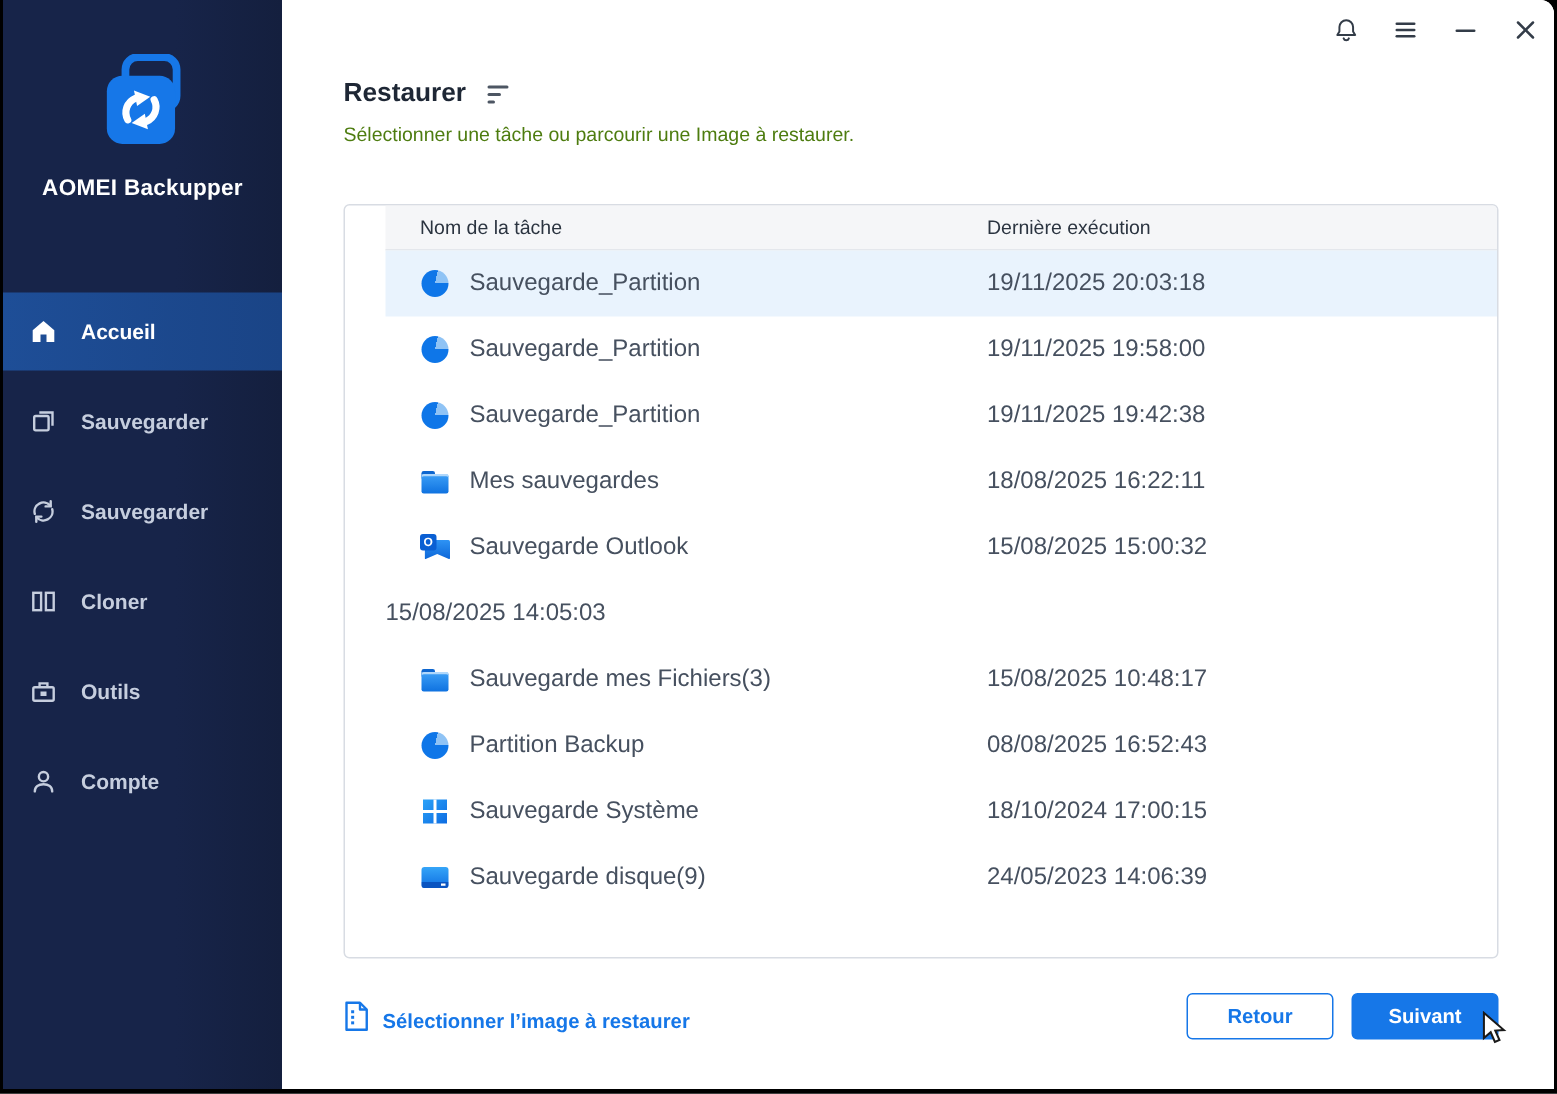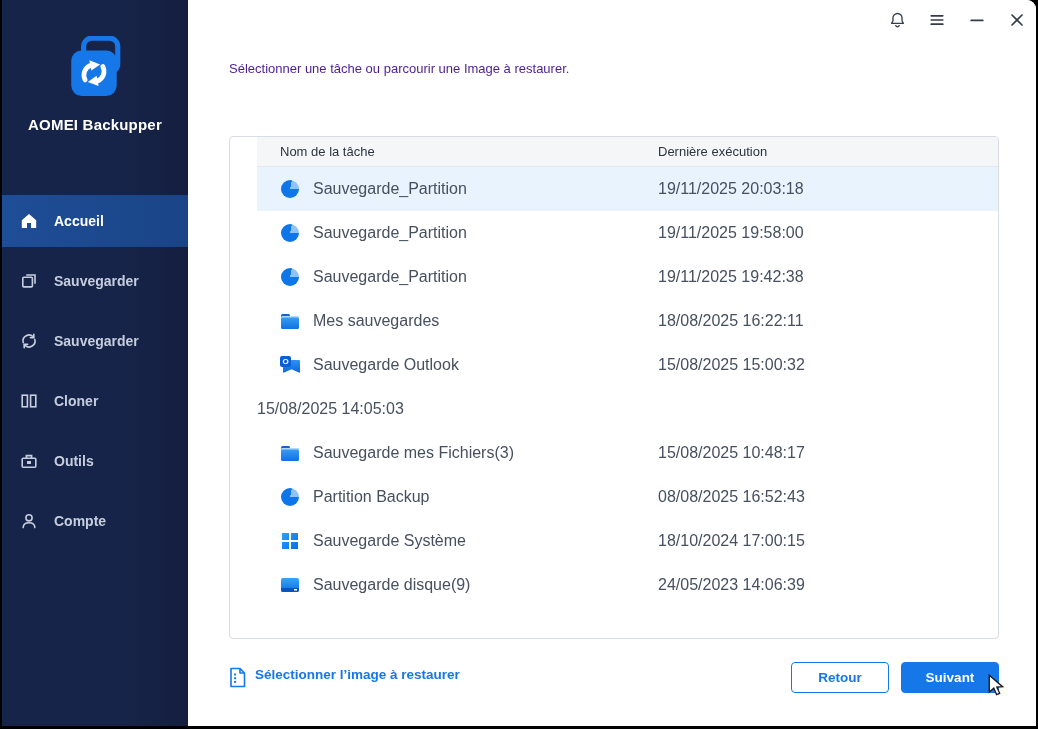--- a/index.html
+++ b/index.html
@@ -27,21 +27,21 @@
 
   .titlebar { position:absolute; top:8px; right:7px; display:flex; gap:16px; }
   .tb-btn { width:24px; height:24px; display:flex; align-items:center; justify-content:center; cursor:pointer; }
 
   .page-header { position:absolute; left:41px; top:51px; }
   .page-title-row { display:flex; align-items:center; gap:14px; }
   .page-title { font-size:17.5px; font-weight:bold; color:#1e2735; }
   .filter-icon { display:inline-flex; flex-direction:column; gap:3px; cursor:pointer; padding-top:2px; }
   .filter-icon i { display:block; height:2px; background:#4d5663; border-radius:1px; }
   .filter-icon i:nth-child(1){ width:14px; } .filter-icon i:nth-child(2){ width:9px; } .filter-icon i:nth-child(3){ width:5px; }
-  .page-subtitle { margin-top:10px; font-size:13px; color:#4c1d95; }
+  .page-subtitle { margin-top:10px; font-size:13px; color:#4d7c0f; }
 
   
   .tasks { position:absolute; left:41px; top:136px; width:770px; height:503px;
            border:1px solid #d8dce3; border-radius:4px; background:#fff; overflow:hidden;padding-left:27px; }
   .thead { height:30px; display:flex; align-items:center; background:#f5f6f8;
            border-bottom:1px solid #e4e7ec; font-size:13px; color:#2b3440; }
   .th-name { width:401px; padding-left:23px; }
   .th-date { flex:1; }
   .trow { height:44px; display:flex; align-items:center; font-size:16px; color:#46505f; cursor:pointer; }
   .trow.selected { background:var(--selected-row,#e9f3fd); }
@@ -75,21 +75,21 @@
                  linear-gradient(#fff,#fff) center/2px 100% no-repeat; }
   .icon-disk::before { content:""; position:absolute; left:1px; right:1px; top:3px; bottom:3px;
       background:linear-gradient(180deg,#35a5f8,#0e6fe2); border-radius:2px; }
   .icon-disk::after { content:""; position:absolute; left:1px; right:1px; bottom:3px; height:4.5px;
       background:linear-gradient(#fff,#fff) right 2px center/3px 1.5px no-repeat, #0a54c0;
       border-radius:0 0 2px 2px; }
 
   
   .footer { position:absolute; left:41px; width:770px; bottom:33px; height:32px;
             display:flex; align-items:center; }
-  .browse-link { display:flex; align-items:flex-start; gap:9px; color:var(--accent,#1677e8);
+  .browse-link { display:flex; align-items:flex-end; gap:9px; color:var(--accent,#1677e8);
                  font-size:13.5px; font-weight:bold; cursor:pointer; }
   .buttons { margin-left:auto; display:flex; gap:12px; }
   .btn { width:98px; height:31px; border-radius:4px; font-family:"Liberation Sans",sans-serif;
          font-size:13.5px; font-weight:bold; cursor:pointer; }
   .btn-secondary { background:#fff; border:1px solid var(--accent,#1677e8); color:var(--accent,#1677e8); }
   .btn-primary { background:var(--accent,#1677e8); border:1px solid var(--accent,#1677e8); color:#fff; }
 
   .cursor { position:absolute; left:984px; top:674px; pointer-events:none; z-index:50; }
 </style>
 </head>
@@ -183,20 +183,28 @@
       </div>
       <div class="tb-btn">
         <svg width="20" height="20" viewBox="0 0 24 24" stroke="#333c48" stroke-width="2" stroke-linecap="round">
           <line x1="6" y1="6" x2="18" y2="18"></line>
             <line x1="18" y1="6" x2="6" y2="18"></line>
         </svg>
       </div>
     </div>
 
     <div class="page-header">
+      <div class="page-title-row">
+        <span class="page-title">Restaurer</span>
+        <span class="filter-icon">
+            <i></i>
+            <i></i>
+            <i></i>
+          </span>
+      </div>
       <div class="page-subtitle">Sélectionner une tâche ou parcourir une Image à restaurer.</div>
     </div>
 
     <div class="tasks">
       <div class="thead">
         <div class="th-name">Nom de la tâche</div>
         <div class="th-date">Dernière exécution</div>
       </div>
       <div class="tbody">
 

